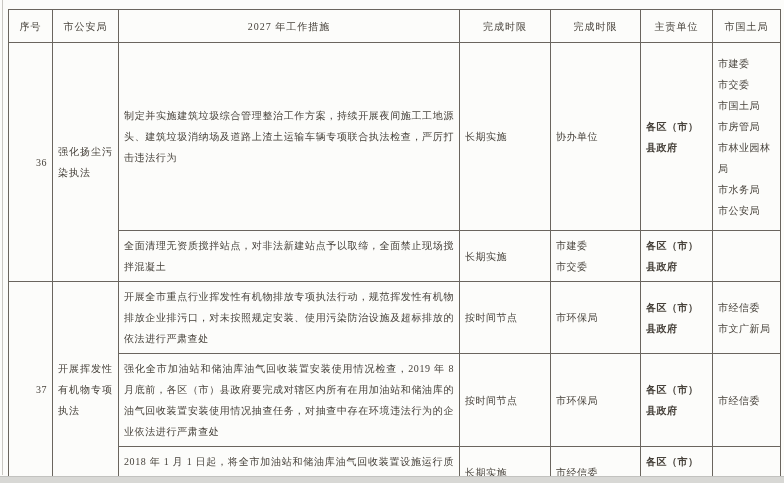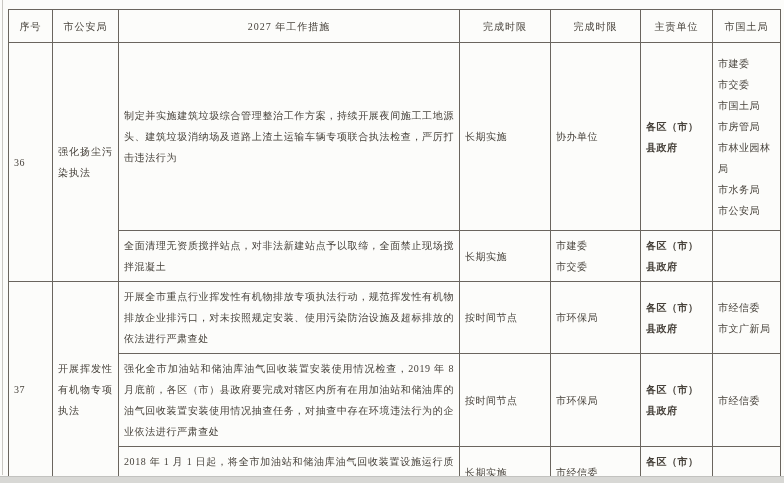--- a/index.html
+++ b/index.html
@@ -48,21 +48,21 @@
     padding: 4px 5px;
     overflow: hidden;
   }
   table.doc tr.hdr td {
     text-align: center;
     font-size: 10px;
     letter-spacing: 1px;
     padding: 2px 2px;
   }
   td.c-serial {
-    text-align: left;
+    text-align: right;
     font-size: 14px;
     letter-spacing: 0.5px;
   }
   td.c-task {
     line-height: 24px;
     letter-spacing: 1px;
     padding: 2px 6px;
   }
   td.c-measure {
     text-align: justify;

